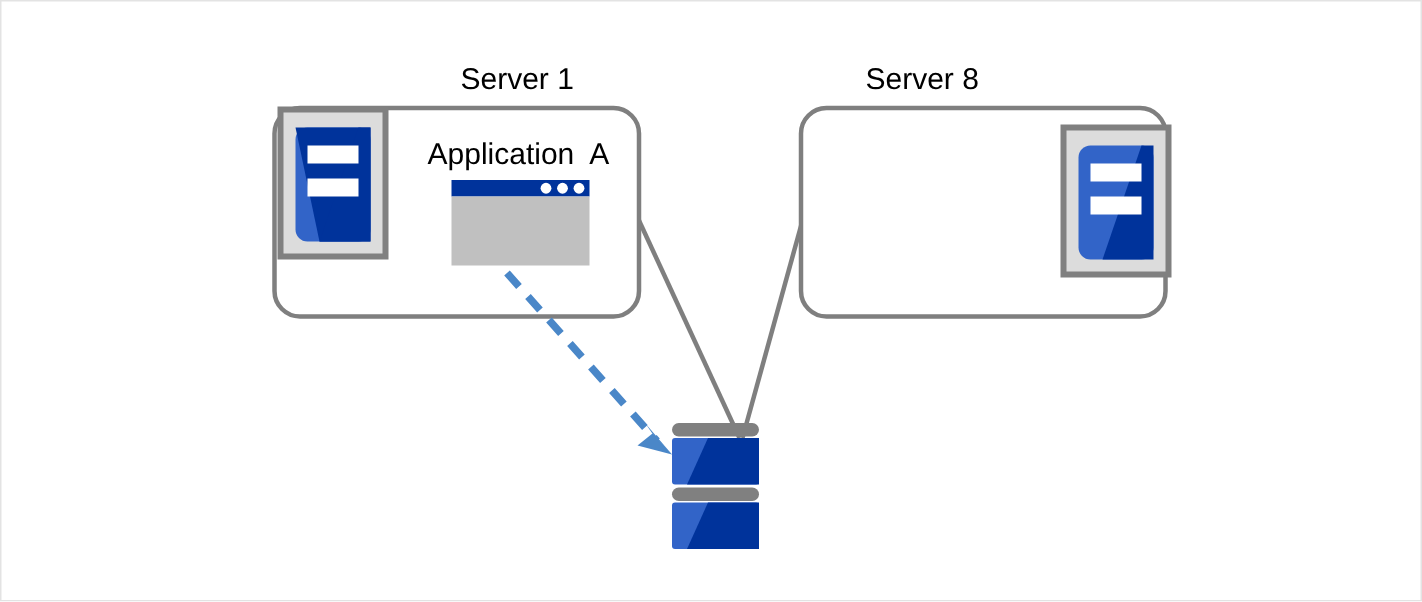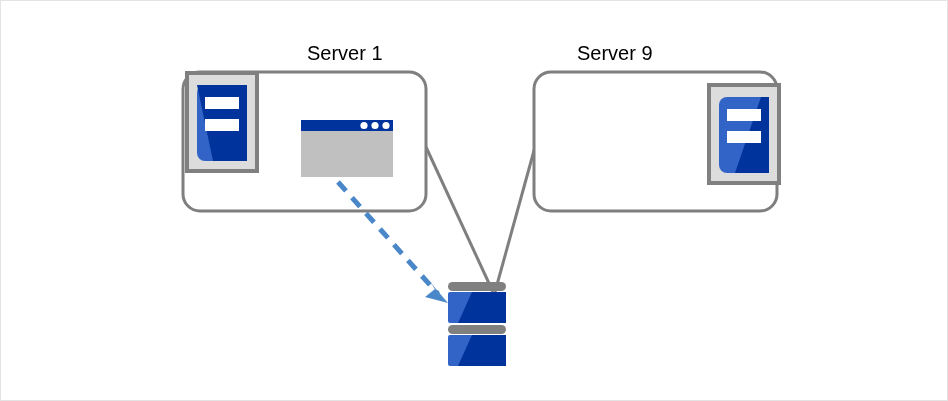--- a/index.html
+++ b/index.html
@@ -97,15 +97,16 @@
       <rect x="447" y="291" width="58" height="31" rx="2" ry="2" fill="#3264c8"></rect>
       <path d="M 471 291 L 505 291 L 505 322 L 457 322 Z" fill="#00339b"></path>
       <rect x="447" y="324" width="58" height="9" rx="4.5" ry="4.5" fill="#808080"></rect>
       <rect x="447" y="334" width="58" height="31" rx="2" ry="2" fill="#3264c8"></rect>
       <path d="M 471 334 L 505 334 L 505 365 L 457 365 Z" fill="#00339b"></path>
     </g>
 
   </svg>
 
   <div class="label label-server1">Server 1</div>
-  <div class="label label-server2">Server 9</div>
+  <div class="label label-server2">Server 8</div>
+  <div class="label label-app">Application  A</div>
 
 </div>
 
 </body></html>

